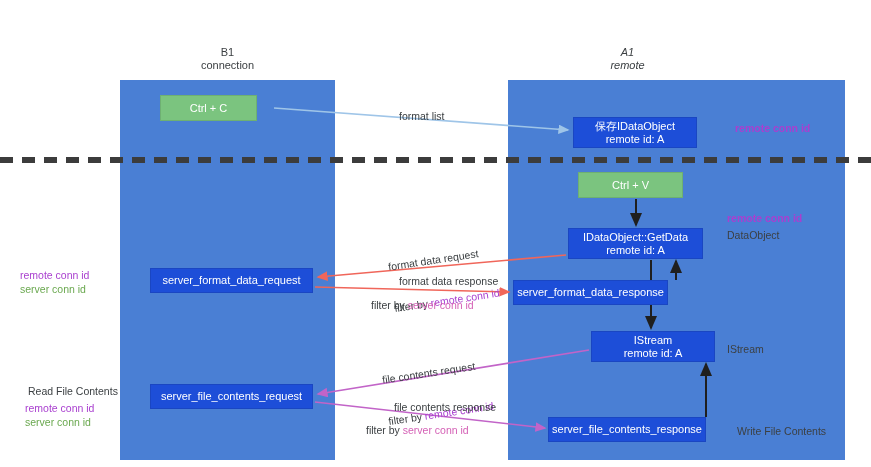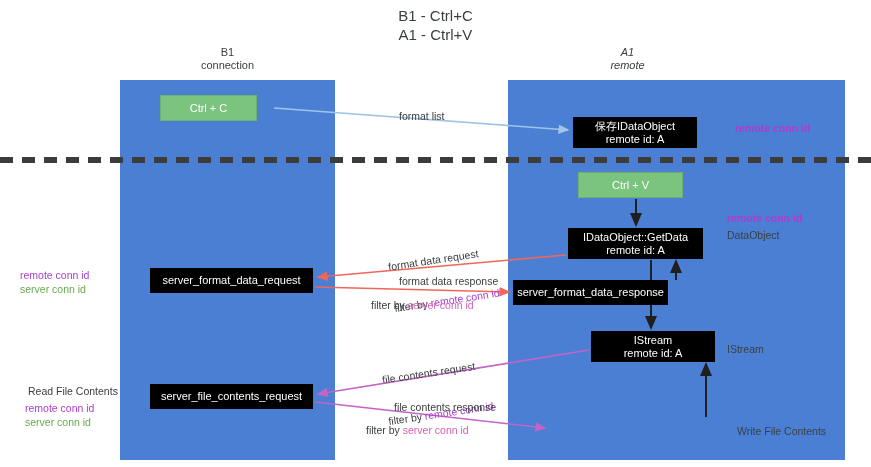--- a/index.html
+++ b/index.html
@@ -30,21 +30,21 @@
   .head-a1{left:560px;top:46px;width:135px;font-style:italic;}
 
   
   .node{
     position:absolute;box-sizing:border-box;
     display:flex;align-items:center;justify-content:center;
     text-align:center;color:#ffffff;font-size:11px;line-height:13px;
     white-space:pre-line;border:1px solid rgba(0,0,0,.10);
   }
   .node.green{background:#7bc47f;}
-  .node.orange{background:#000000;}
+  .node.orange{background:#1d4ed8;}
 
   .n-ctrlc{left:160px;top:95px;width:97px;height:26px;}
   .n-saveobj{left:573px;top:117px;width:124px;height:31px;}
   .n-ctrlv{left:578px;top:172px;width:105px;height:26px;}
   .n-getdata{left:568px;top:228px;width:135px;height:31px;}
   .n-sfdreq{left:150px;top:268px;width:163px;height:25px;}
   .n-sfdres{left:513px;top:280px;width:155px;height:25px;}
   .n-istream{left:591px;top:331px;width:124px;height:31px;}
   .n-sfcreq{left:150px;top:384px;width:163px;height:25px;}
   .n-sfcres{left:548px;top:417px;width:158px;height:25px;}
@@ -123,38 +123,37 @@
 
     <path d="M589,350 L318,394" stroke="#c264c8" stroke-width="1.6" fill="none" marker-end="url(#ah-mag)"></path>
 
     <path d="M315,402 L545,428" stroke="#c264c8" stroke-width="1.6" fill="none" marker-end="url(#ah-mag)"></path>
 
     <path d="M706,417 L706,364" stroke="#1f1f1f" stroke-width="2" fill="none" marker-end="url(#ah-dark)"></path>
   </svg>
 
   <div class="separator"></div>
 
-  <div class="doc-title">B1 - Ctrl+C
-A1 - Ctrl+V</div>
   <div class="lane-head head-b1">B1
 connection</div>
   <div class="lane-head head-a1">A1
 remote</div>
 
   <div class="node green n-ctrlc">Ctrl + C</div>
   <div class="node orange n-saveobj">保存IDataObject
 remote id: A</div>
   <div class="node green n-ctrlv">Ctrl + V</div>
   <div class="node orange n-getdata">IDataObject::GetData
 remote id: A</div>
   <div class="node orange n-sfdreq">server_format_data_request</div>
   <div class="node orange n-sfdres">server_format_data_response</div>
   <div class="node orange n-istream">IStream
 remote id: A</div>
   <div class="node orange n-sfcreq">server_file_contents_request</div>
+  <div class="node orange n-sfcres">server_file_contents_response</div>
 
   <div class="anno a-formatlist">format list</div>
 
   <div class="anno rot a-fdreq">
     <div>format data request</div>
     <div><span>filter by </span><span class="bold purple">remote conn id</span></div>
   </div>
 
   <div class="anno a-fdres">format data response</div>
   <div class="anno a-fdres2"><span>filter by </span><span class="bold pink">server conn id</span></div>

